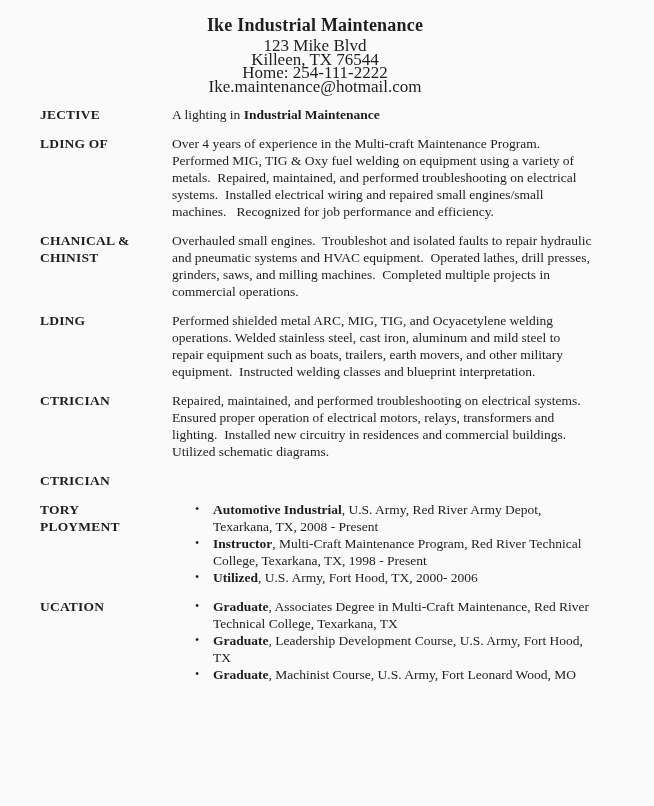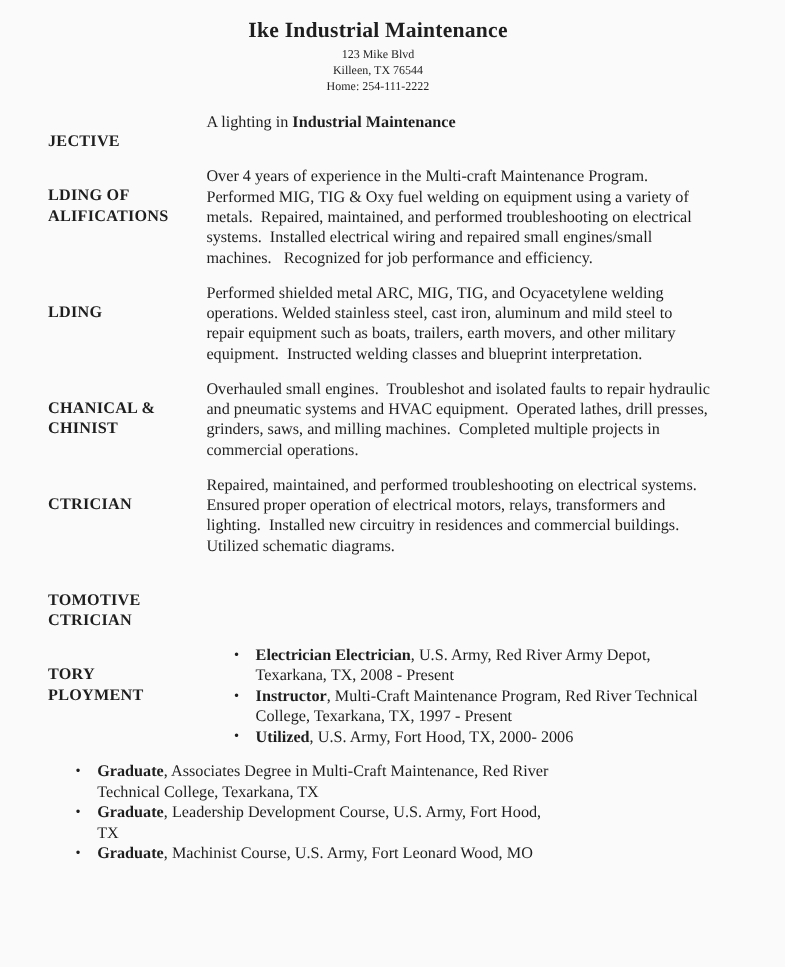--- a/index.html
+++ b/index.html
@@ -7,119 +7,121 @@
     width: 654px; height: 806px;
     background: #fafafa;
     font-family: "Liberation Serif", serif;
     color: #1e1e1e;
     overflow: hidden;
   }
   .page { position: relative; width: 594px; height: 806px; overflow: hidden; }
 
   .header { width: 630px; text-align: center; padding-top: 13px; }
   .title  { font-size: 18px; font-weight: bold; line-height: 24px; letter-spacing: .2px; }
-  .addr   { font-size: 10px; line-height: 13.5px; margin-top: 2px; }
+  .addr   { font-size: 17px; line-height: 13.5px; margin-top: 2px; }
   .addr div { white-space: nowrap; }
 
   .main { margin: 13px 0 0 40px; }
 
   .section { display: flex; align-items: flex-start; margin-bottom: 12px;
              font-size: 13.5px; line-height: 17px; }
-  .label   { width: 132px; flex: none; font-weight: bold; letter-spacing: .2px; margin-top: 16px; }
+  .label   { width: 132px; flex: none; font-weight: bold; letter-spacing: .2px; }
   .label div { white-space: nowrap; overflow: hidden; }
   .sbody   { width: 420px; flex: none; }
   .para    { white-space: pre-wrap; }
 
   .bullet  { display: flex; align-items: flex-start; }
   .marker  { flex: none; width: 18px; margin-left: 23px; font-size: 12px; }
   .btext   { flex: 1; }
   .b       { font-weight: bold; }
 </style>
 </head>
 <body>
 
 <div class="page">
   <div class="header">
     <div class="title">Ike Industrial Maintenance</div>
     <div class="addr" id="addr">
         <div>123 Mike Blvd</div>
         <div>Killeen, TX 76544</div>
         <div>Home: 254-111-2222</div>
+        <div>Ike.maintenance@hotmail.com</div>
       </div>
   </div>
   <div class="main" id="sections">
       <div class="section">
         <div class="label">
           <div>JECTIVE</div>
         </div>
         <div class="sbody">
           <div class="para"><span>A lighting in </span><span class="b">Industrial Maintenance</span></div>
         </div>
       </div>
       <div class="section">
         <div class="label">
           <div>LDING OF</div>
-          <div>ALIFICATIONS</div>
         </div>
         <div class="sbody">
           <div class="para"><span>Over 4 years of experience in the Multi-craft Maintenance Program.  Performed MIG, TIG &amp; Oxy fuel welding on equipment using a variety of metals.  Repaired, maintained, and performed troubleshooting on electrical systems.  Installed electrical wiring and repaired small engines/small machines.   Recognized for job performance and efficiency.</span></div>
-        </div>
-      </div>
-      <div class="section">
-        <div class="label">
-          <div>LDING</div>
-        </div>
-        <div class="sbody">
-          <div class="para"><span>Performed shielded metal ARC, MIG, TIG, and Ocyacetylene welding operations. Welded stainless steel, cast iron, aluminum and mild steel to repair equipment such as boats, trailers, earth movers, and other military equipment.  Instructed welding classes and blueprint interpretation.</span></div>
         </div>
       </div>
       <div class="section">
         <div class="label">
           <div>CHANICAL &amp;</div>
           <div>CHINIST</div>
         </div>
         <div class="sbody">
           <div class="para"><span>Overhauled small engines.  Troubleshot and isolated faults to repair hydraulic and pneumatic systems and HVAC equipment.  Operated lathes, drill presses, grinders, saws, and milling machines.  Completed multiple projects in commercial operations.</span></div>
         </div>
       </div>
       <div class="section">
         <div class="label">
+          <div>LDING</div>
+        </div>
+        <div class="sbody">
+          <div class="para"><span>Performed shielded metal ARC, MIG, TIG, and Ocyacetylene welding operations. Welded stainless steel, cast iron, aluminum and mild steel to repair equipment such as boats, trailers, earth movers, and other military equipment.  Instructed welding classes and blueprint interpretation.</span></div>
+        </div>
+      </div>
+      <div class="section">
+        <div class="label">
           <div>CTRICIAN</div>
         </div>
         <div class="sbody">
           <div class="para"><span>Repaired, maintained, and performed troubleshooting on electrical systems. Ensured proper operation of electrical motors, relays, transformers and lighting.  Installed new circuitry in residences and commercial buildings. Utilized schematic diagrams.</span></div>
         </div>
       </div>
       <div class="section">
         <div class="label">
-          <div>TOMOTIVE</div>
           <div>CTRICIAN</div>
         </div>
       </div>
       <div class="section">
         <div class="label">
           <div>TORY</div>
           <div>PLOYMENT</div>
         </div>
         <div class="sbody">
           <div class="bullet">
             <span class="marker">•</span>
-            <span class="btext"><span class="b">Electrician Electrician</span><span>, U.S. Army, Red River Army Depot, Texarkana, TX, 2008 - Present</span></span>
+            <span class="btext"><span class="b">Automotive Industrial</span><span>, U.S. Army, Red River Army Depot, Texarkana, TX, 2008 - Present</span></span>
           </div>
           <div class="bullet">
             <span class="marker">•</span>
-            <span class="btext"><span class="b">Instructor</span><span>, Multi-Craft Maintenance Program, Red River Technical College, Texarkana, TX, 1997 - Present</span></span>
+            <span class="btext"><span class="b">Instructor</span><span>, Multi-Craft Maintenance Program, Red River Technical College, Texarkana, TX, 1998 - Present</span></span>
           </div>
           <div class="bullet">
             <span class="marker">•</span>
             <span class="btext"><span class="b">Utilized</span><span>, U.S. Army, Fort Hood, TX, 2000- 2006</span></span>
           </div>
         </div>
       </div>
       <div class="section">
+        <div class="label">
+          <div>UCATION</div>
+        </div>
         <div class="sbody">
           <div class="bullet">
             <span class="marker">•</span>
             <span class="btext"><span class="b">Graduate</span><span>, Associates Degree in Multi-Craft Maintenance, Red River Technical College, Texarkana, TX</span></span>
           </div>
           <div class="bullet">
             <span class="marker">•</span>
             <span class="btext"><span class="b">Graduate</span><span>, Leadership Development Course, U.S. Army, Fort Hood, TX</span></span>
           </div>
           <div class="bullet">

